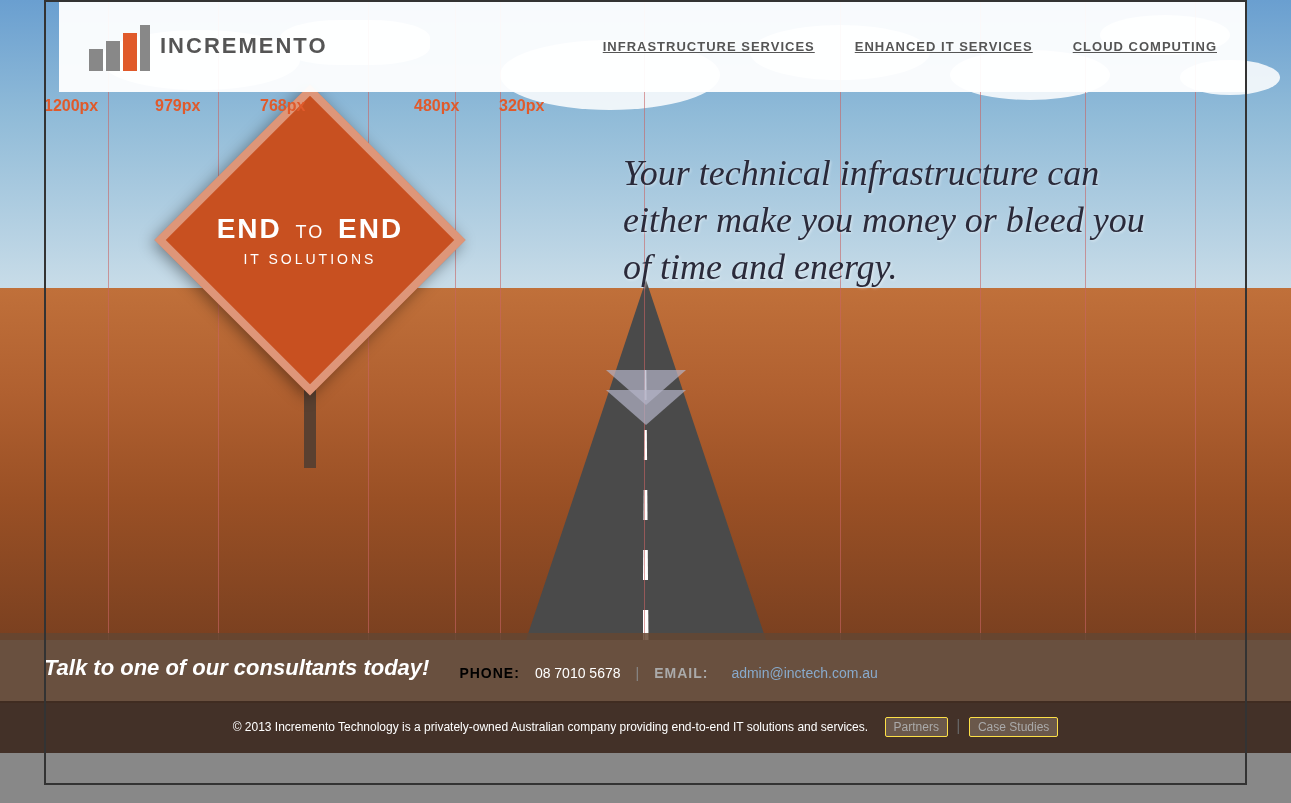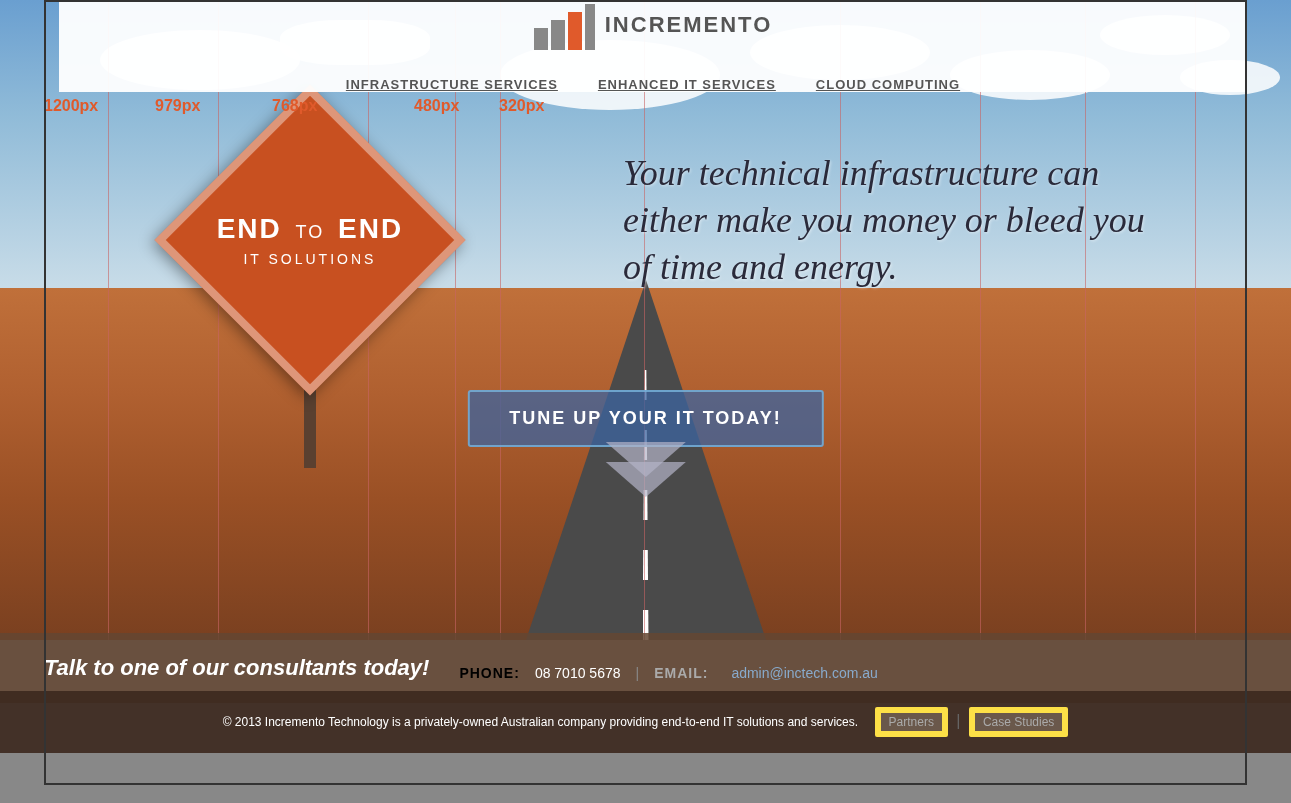--- a/index.html
+++ b/index.html
@@ -9,21 +9,20 @@
     .header {
       position: absolute;
       top: 0; left: 59px; right: 44px;
       height: 92px;
       background: rgba(255,255,255,0.95);
       display: flex;
       align-items: center;
       justify-content: space-between;
       padding: 0 30px;
       z-index: 10;
-      flex-direction: column;
     }
     .logo-area {
       display: flex;
       align-items: center;
       gap: 10px;
     }
     .logo-icon {
       display: flex;
       align-items: flex-end;
       gap: 3px;
@@ -292,21 +291,21 @@
     .footer-copy {
       font-size: 12px;
       color: #ffffff;
     }
     .footer-link {
       display: inline-block;
       background: rgba(200,180,160,0.3);
       padding: 2px 8px;
       color: #aaa;
       cursor: pointer;
-      border: 6px solid #fde047;
+      border: 1px solid #fde047;
       border-radius: 2px;
       font-size: 12px;
     }
 
     
     .page-wrapper {
       position: relative;
       width: 1291px;
       height: 803px;
       overflow: hidden;
@@ -340,21 +339,21 @@
     <nav class="nav">
       <span class="nav-item">INFRASTRUCTURE SERVICES</span>
       <span class="nav-item">ENHANCED IT SERVICES</span>
       <span class="nav-item">CLOUD COMPUTING</span>
     </nav>
   </div>
 
   <div class="breakpoint-labels">
     <span class="bp-label" style="position:absolute; left:0;">1200px</span>
     <span class="bp-label" style="position:absolute; left:111px;">979px</span>
-    <span class="bp-label" style="position:absolute; left:216px;margin-left:12px;">768px</span>
+    <span class="bp-label" style="position:absolute; left:216px;">768px</span>
     <span class="bp-label" style="position:absolute; left:370px;">480px</span>
     <span class="bp-label" style="position:absolute; left:455px;">320px</span>
   </div>
 
   <div class="hero">
 
     <div class="hero-sky">
       <div class="cloud cloud1"></div>
       <div class="cloud cloud2"></div>
       <div class="cloud cloud3"></div>
@@ -394,21 +393,20 @@
         </div>
       </div>
       <div class="sign-post"></div>
     </div>
 
     <div class="hero-content">
       <p class="hero-headline">Your technical infrastructure can either make you money or bleed you of time and energy.</p>
     </div>
 
     <div class="cta-container">
-      <button class="cta-button">TUNE UP YOUR IT TODAY!</button>
       <div class="down-arrow"></div>
     </div>
   </div>
 
   <div class="footer-bar">
     <span class="footer-talk">Talk to one of our consultants today!</span>
     <div class="footer-contact">
       <span class="footer-phone-label">PHONE:</span>
       <span class="footer-phone">08 7010 5678</span>
       <span class="footer-sep">|</span>

